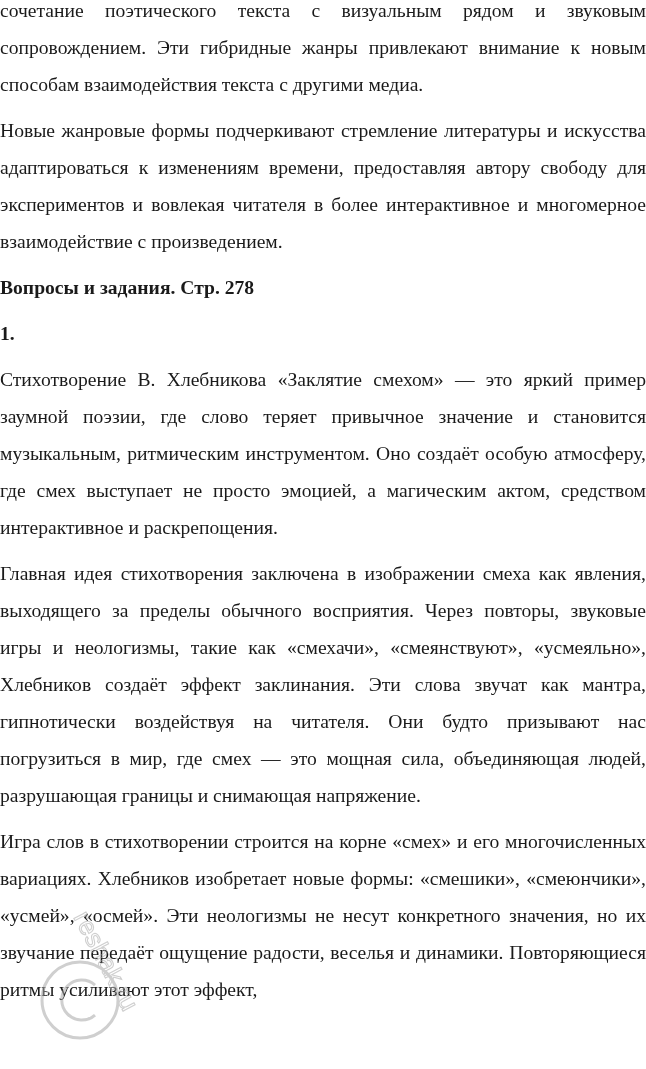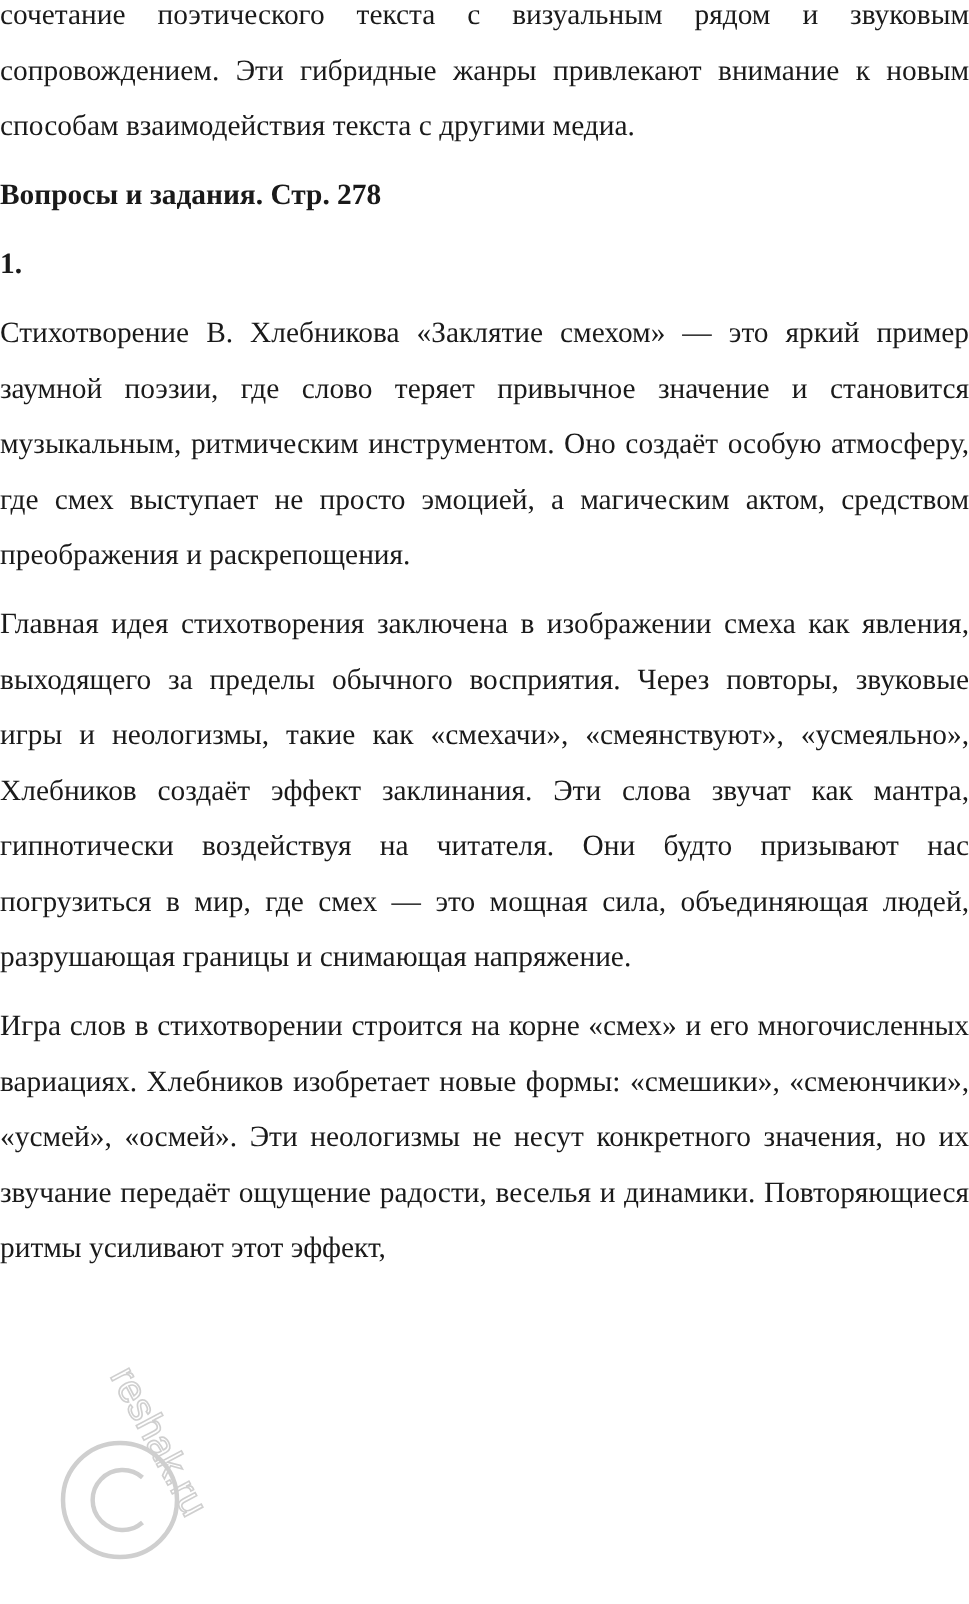--- a/index.html
+++ b/index.html
@@ -44,25 +44,26 @@
       height: 160px;
       pointer-events: none;
       opacity: 0.55;
     }
   </style>
 </head>
 <body>
 
 <div class="page">
   <p class="para">сочетание поэтического текста с визуальным рядом и звуковым сопровождением. Эти гибридные жанры привлекают внимание к новым способам взаимодействия текста с другими медиа.</p>
+  <p class="para">Новые жанровые формы подчеркивают стремление литературы и искусства адаптироваться к изменениям времени, предоставляя автору свободу для экспериментов и вовлекая читателя в более интерактивное и многомерное взаимодействие с произведением.</p>
 
   <p class="heading">Вопросы и задания. Стр. 278</p>
   <p class="heading">1.</p>
 
-  <p class="para">Стихотворение В. Хлебникова «Заклятие смехом» — это яркий пример заумной поэзии, где слово теряет привычное значение и становится музыкальным, ритмическим инструментом. Оно создаёт особую атмосферу, где смех выступает не просто эмоцией, а магическим актом, средством преображения и раскрепощения.</p>
+  <p class="para">Стихотворение В. Хлебникова «Заклятие смехом» — это яркий пример заумной поэзии, где слово теряет привычное значение и становится музыкальным, ритмическим инструментом. Оно создаёт особую атмосферу, где смех выступает не просто эмоцией, а магическим актом, средством интерактивное и раскрепощения.</p>
   <p class="para">Главная идея стихотворения заключена в изображении смеха как явления, выходящего за пределы обычного восприятия. Через повторы, звуковые игры и неологизмы, такие как «смехачи», «смеянствуют», «усмеяльно», Хлебников создаёт эффект заклинания. Эти слова звучат как мантра, гипнотически воздействуя на читателя. Они будто призывают нас погрузиться в мир, где смех — это мощная сила, объединяющая людей, разрушающая границы и снимающая напряжение.</p>
   <p class="para">Игра слов в стихотворении строится на корне «смех» и его многочисленных вариациях. Хлебников изобретает новые формы: «смешики», «смеюнчики», «усмей», «осмей». Эти неологизмы не несут конкретного значения, но их звучание передаёт ощущение радости, веселья и динамики. Повторяющиеся ритмы усиливают этот эффект,</p>
 </div>
 
 <div class="watermark">
   <svg width="160" height="160" viewBox="0 0 160 160">
     <circle cx="55" cy="95" r="38" fill="none" stroke="#a8a8a8" stroke-width="3"></circle>
     <circle cx="55" cy="95" r="33" fill="none" stroke="#ffffff" stroke-width="1.5"></circle>
     <path d="M70 80 A20 20 0 1 0 70 110" fill="none" stroke="#a8a8a8" stroke-width="3"></path>
     <text x="0" y="0" transform="translate(48,12) rotate(62)" font-family="Liberation Sans, sans-serif" font-size="26" fill="none" stroke="#a8a8a8" stroke-width="1.1">reshak.ru</text>

